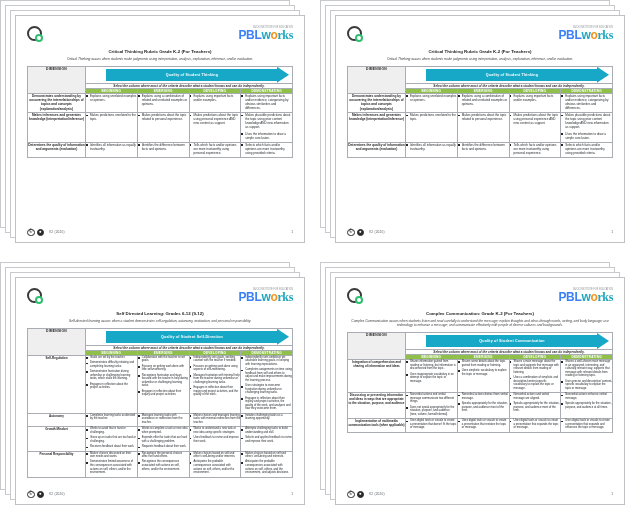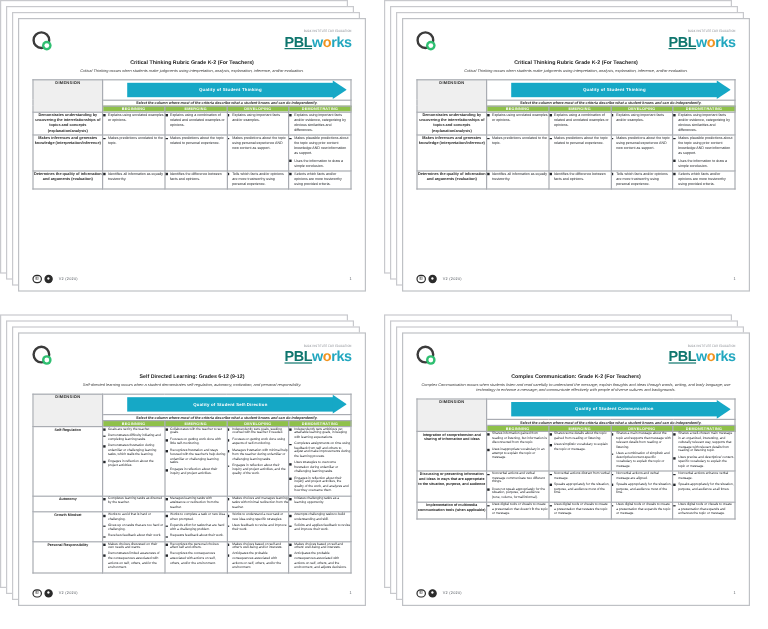--- a/index.html
+++ b/index.html
@@ -67,24 +67,24 @@
   .logo .eyebrow {
     font-size: 2.1px; letter-spacing: .18px;
     color: #7b7f86; white-space: nowrap;
     transform: scaleY(1.25);
     margin-bottom: 1px;
   }
   .logo .word {
     font-size: 12px; font-weight: 700; letter-spacing: -0.35px;
     white-space: nowrap;
   }
-  .logo .pbl { color: #0f766e; text-decoration: underline; }
+  .logo .pbl { color: #3b82f6; }
   .logo .w   { color: #22a7bf; }
   .logo .o   { color: #f2941f; }
-  .logo .rks { color: #22a7bf; }
+  .logo .rks { color: #22a7bf; font-family: Liberation Serif, serif; }
 
   
   .ptitle {
     text-align: center;
     font-size: 4.4px;
     font-weight: 700;
     color: #1d1d1d;
     line-height: 1.25;
     margin-top: 1px;
   }

